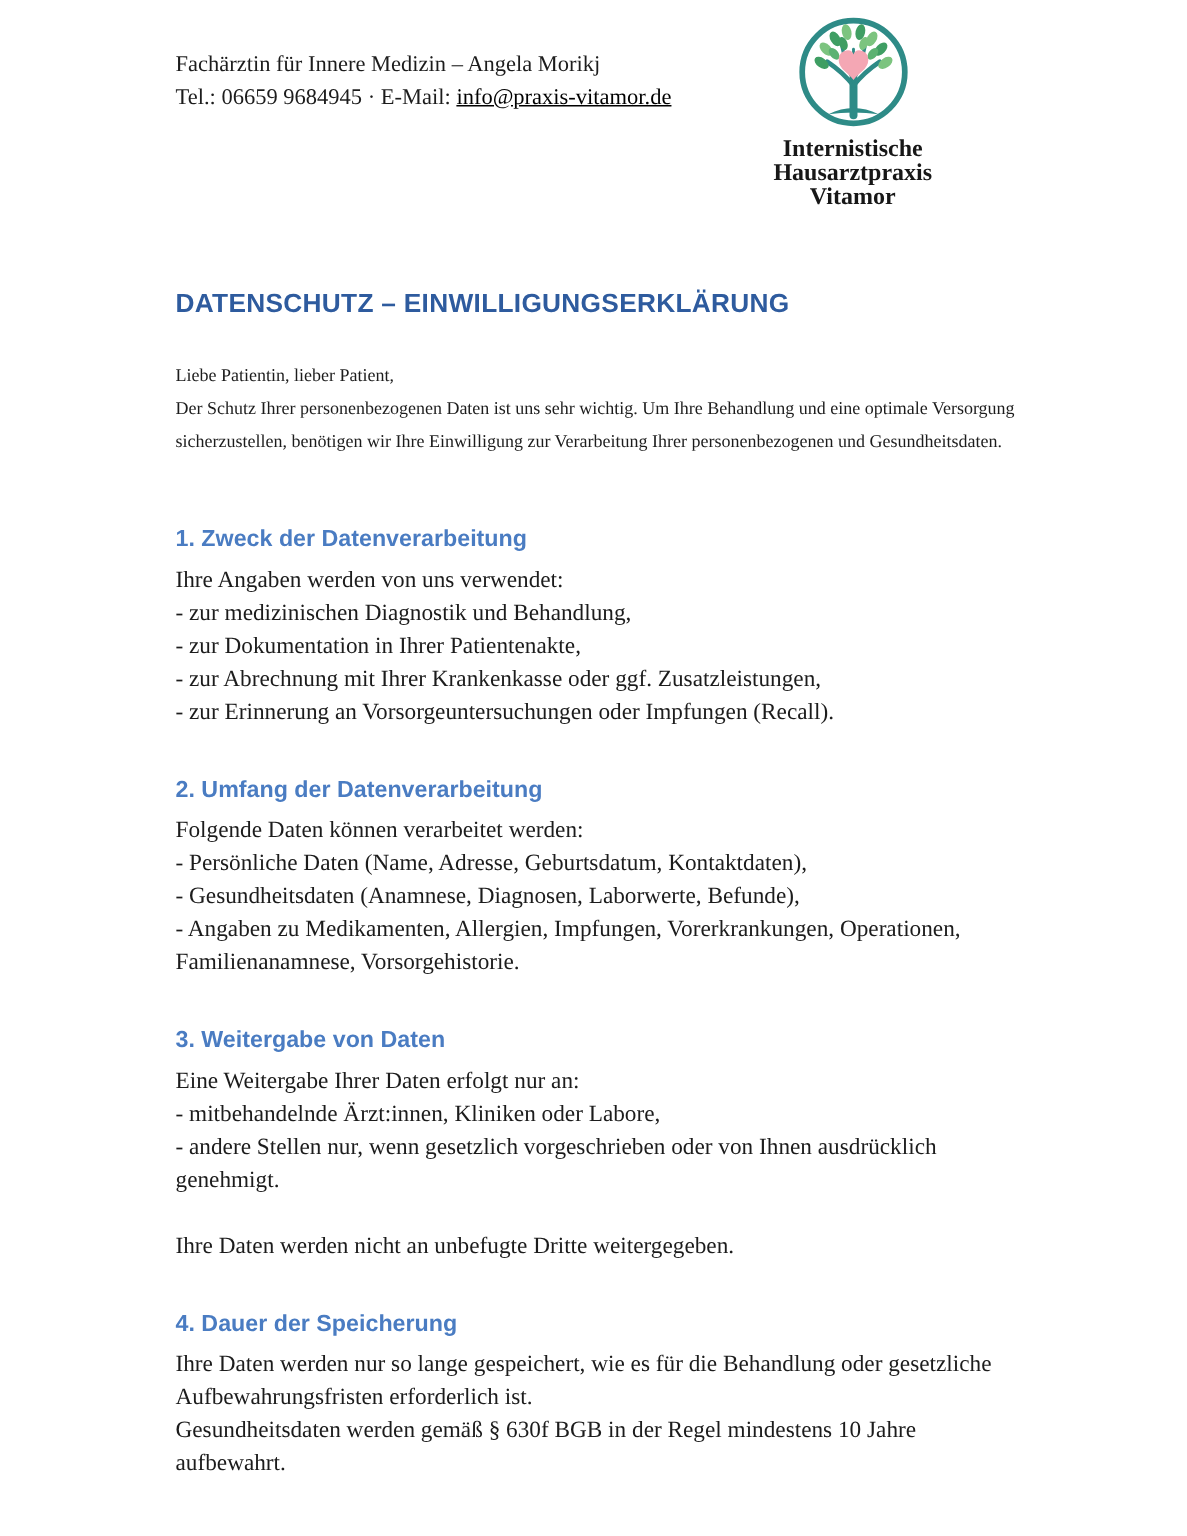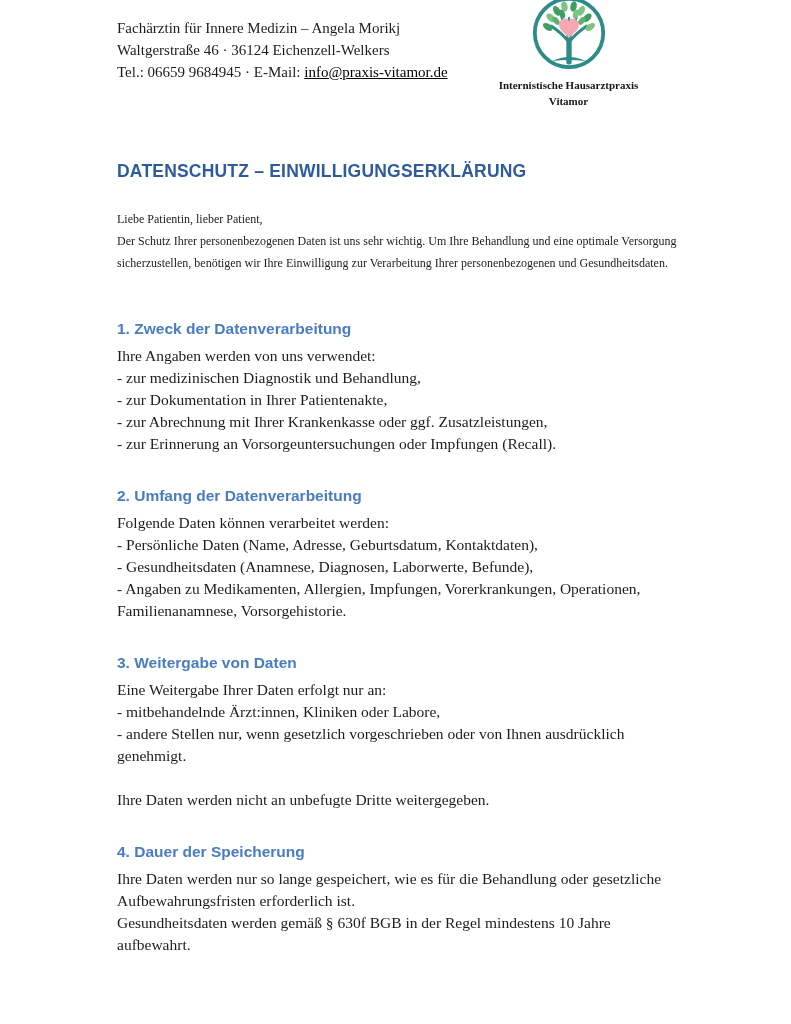--- a/index.html
+++ b/index.html
@@ -17,21 +17,21 @@
   }
   .content {
     margin-left: 117px;
     width: 562px;
   }
   
   .header-row {
     display: flex;
     justify-content: space-between;
     align-items: flex-start;
-    padding-top: 17px;
+    padding-top: 32px;
   }
   .contact-block {
     font-size: 15px;
     line-height: 22px;
     color: #1c1c1c;
     width: 350px;
   }
   .contact-line { white-space: nowrap; }
   .email-link {
     color: #000000;
@@ -43,21 +43,21 @@
     margin-top: -22px;
     margin-right: 18px;
     text-align: center;
   }
   .logo-mark {
     width: 76px; height: 76px;
     margin: 0 auto 6px auto;
     display: block;
   }
   .logo-caption {
-    font-size: 11px;
+    font-size: 16px;
     font-weight: bold;
     line-height: 16px;
     color: #171717;
   }
   
   .doc-title {
     margin-top: 52px;
     font-family: "Liberation Sans", sans-serif;
     font-weight: bold;
     font-size: 17.5px;
@@ -82,21 +82,20 @@
 </style>
 </head>
 <body>
 
 <div class="page">
   <div class="content">
 
     <div class="header-row">
       <div class="contact-block">
         <div class="contact-line">Fachärztin für Innere Medizin – Angela Morikj</div>
-        <div class="contact-line">Waltgerstraße 46 · 36124 Eichenzell-Welkers</div>
         <div class="contact-line"><span>Tel.: 06659 9684945 · E-Mail: </span><a class="email-link">info@praxis-vitamor.de</a></div>
       </div>
 
       <div class="logo-block">
         <svg class="logo-mark" viewBox="0 0 100 100" xmlns="http://www.w3.org/2000/svg">
 
           <circle cx="50" cy="50" r="45" fill="#ffffff" stroke="#2e8b87" stroke-width="5"></circle>
 
           <path d="M28,87 Q50,76 72,87 Q50,84 28,87 Z" fill="#2e8b87"></path>
 

